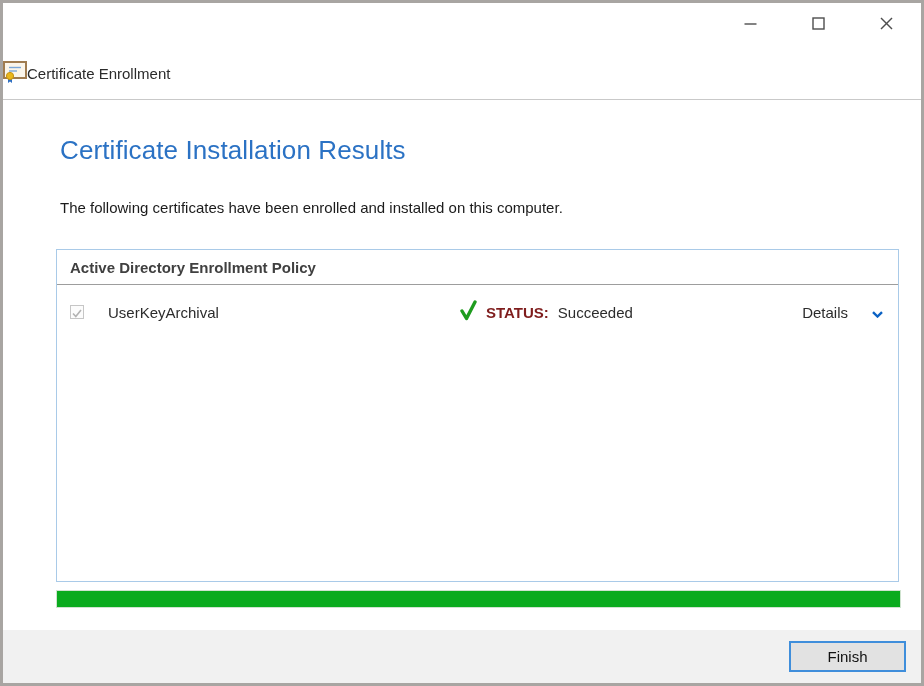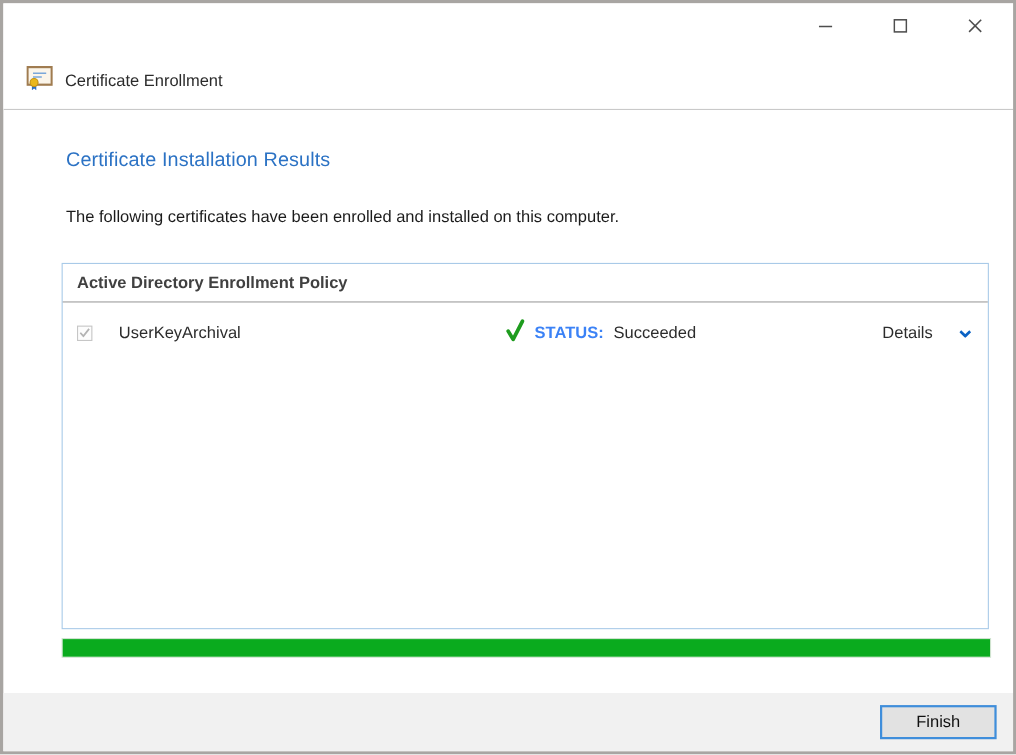--- a/index.html
+++ b/index.html
@@ -29,34 +29,33 @@
   .win-btn {
     width: 26px; height: 26px;
     display: flex; align-items: center; justify-content: center;
     background: transparent; border: none; cursor: pointer;
   }
   .win-btn svg { stroke: #4e4e4e; stroke-width: 1.4; fill: none; }
 
   
   .app-header {
     height: 53px;
-    display: flex; align-items: center; gap: 11px;
-    padding-left: 21px;
+    display: flex; align-items: center; 
     border-bottom: 1px solid #c9c9c9;
     background: #ffffff;
   }
   .app-title { font-size: 15px; color: #2b2b2b; }
 
   
   .content {
     flex: 1;
     padding: 35px 24px 0 57px;
   }
   .page-heading {
-    font-size: 18px;
+    font-size: 26px;
     font-weight: 400;
     color: var(--heading-blue, #2b72c4);
     letter-spacing: 0.1px;
   }
   .description {
     margin-top: 33px;
     font-size: 15px;
     color: #1b1b1b;
   }
 
@@ -86,21 +85,21 @@
     width: 14px; height: 14px;
     border: 1px solid #c6c6c6;
     background: #fcfcfc;
     display: inline-flex; align-items: center; justify-content: center;
     flex: none;
   }
   .checkbox svg { stroke: #b3b3b3; stroke-width: 1.6; fill: none; }
   .cert-name { margin-left: 24px; width: 352px; }
   .status-cluster { display: flex; align-items: center; }
   .status-check svg { stroke: var(--success-green, #1e9c1e); fill: none; }
-  .status-label { font-weight: bold; margin-left: 9px; color: #3b82f6; }
+  .status-label { font-weight: bold; margin-left: 9px; color: #7f1d1d; }
   .status-value { margin-left: 9px; }
   .details-toggle {
     margin-left: auto;
     display: flex; align-items: center; gap: 24px;
     background: none; border: none; cursor: pointer;
     font-size: 15px; color: #2c2c2c;
     font-family: inherit;
   }
   .details-toggle svg { stroke: var(--accent-blue, #0b62c4); stroke-width: 2.4; fill: none; }
 
@@ -120,21 +119,21 @@
 
   
   .footer {
     margin-top: auto;
     height: 53px;
     background: var(--footer-gray, #f1f1f1);
     display: flex; align-items: center; justify-content: flex-end;
     padding-right: 15px;
   }
   .finish-button {
-    width: 106px; height: 31px;
+    width: 117px; height: 31px;
     background: #e2e2e2;
     border: 2px solid var(--button-border-blue, #3f8edb);
     font-size: 15px;
     color: #111111;
     font-family: inherit;
     cursor: pointer;
   }
 </style>
 </head>
 <body>

